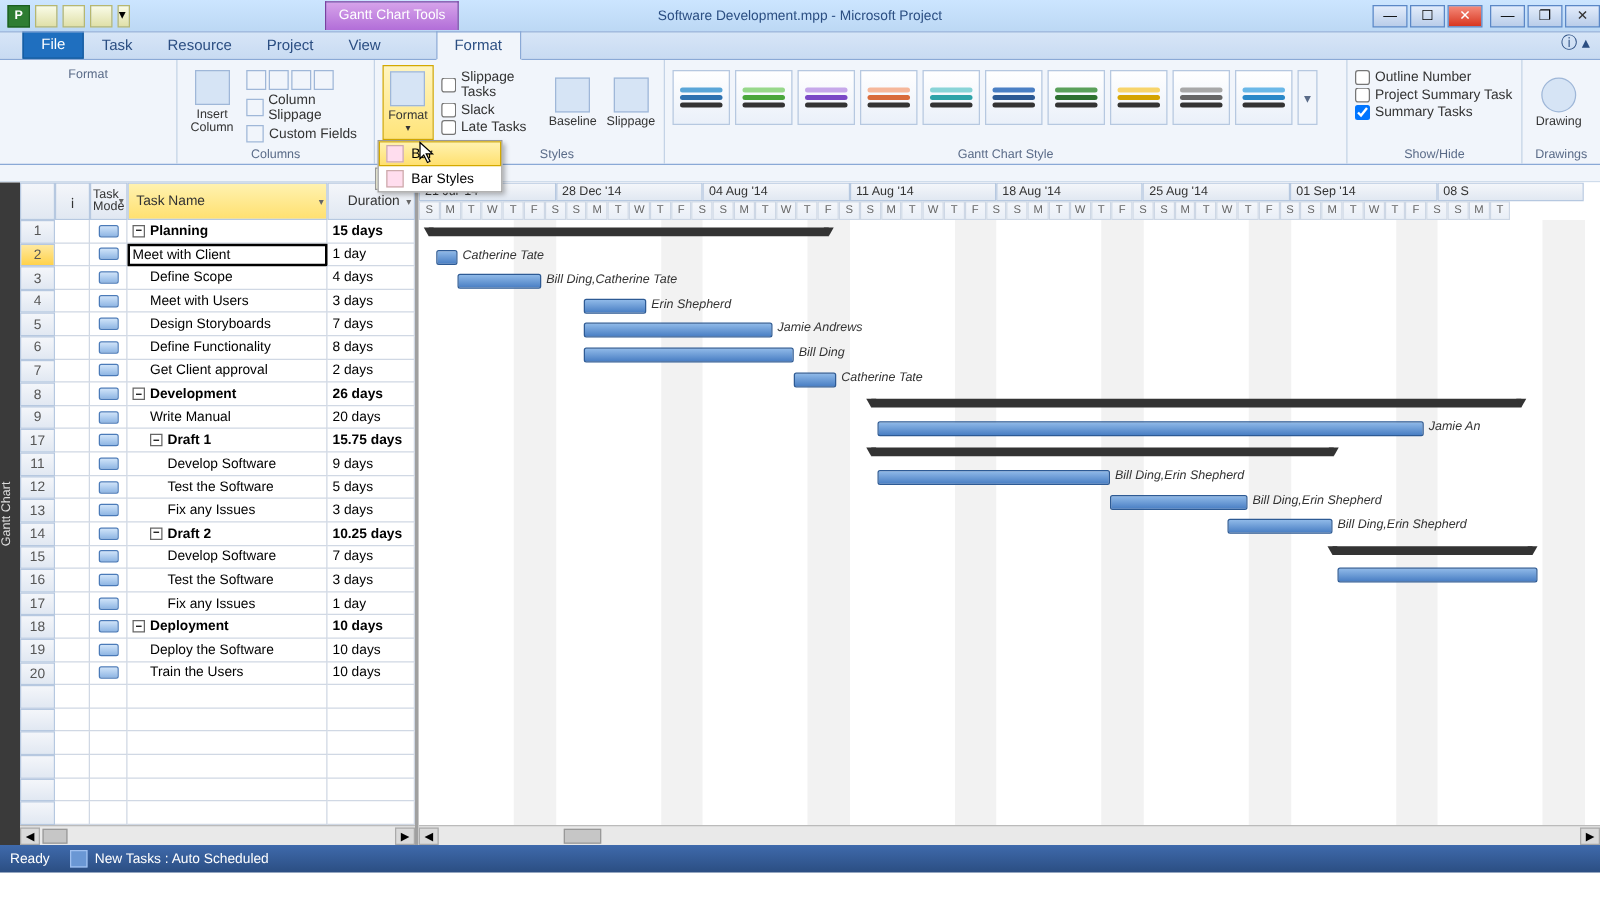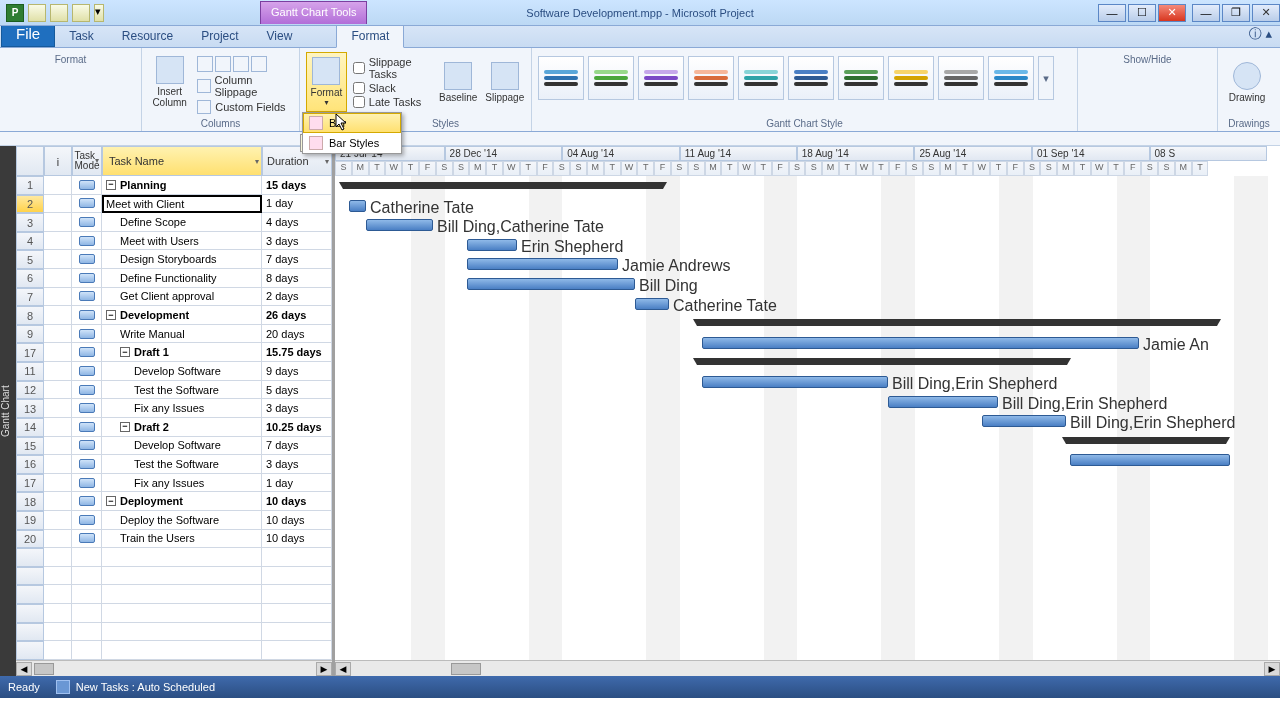--- a/index.html
+++ b/index.html
@@ -13,21 +13,21 @@
 .titlebar .tools { background: linear-gradient(#d6a3ea,#b26ed8); color:#fff; padding:4px 10px 6px; font-size:11px; border:1px solid #7b3fa0; border-bottom:none; margin-left:150px; }
 .titlebar .titletext { position:absolute; left:50%; transform:translateX(-50%); color:#2b4e82; }
 .titlebar .winbtns { margin-left:auto; display:flex; }
 .titlebar .winbtns div { width:28px;height:18px;border:1px solid #5b87c6;margin-left:2px;display:flex;align-items:center;justify-content:center;font-size:11px;}
 .titlebar .winbtns .min{background:linear-gradient(#e3ecfb,#b9cde9);}
 .titlebar .winbtns .max{background:linear-gradient(#e3ecfb,#b9cde9);}
 .titlebar .winbtns .cls{background:linear-gradient(#f48a7a,#d8361f);color:#fff;}
 
 
 .tabrow { height:22px; background: linear-gradient(#d7e5f7,#c8dbf2); display:flex; align-items:flex-end; border-bottom:1px solid #8aa9d6; }
-.tabrow .filetab { background:#1f6fbf;color:#fff;padding:4px 14px;font-size:15px;border:1px solid #155a9c;margin-left:1px;}
+.tabrow .filetab { background:#1f6fbf;color:#fff;padding:4px 14px;font-size:12px;border:1px solid #155a9c;margin-left:18px;}
 .tabrow .tab { padding:4px 14px;color:#2b4e82;font-size:12px;cursor:pointer;}
 .tabrow .tab.active { background:#f1f5fb;border:1px solid #8aa9d6;border-bottom:1px solid #f1f5fb;margin-bottom:-1px;}
 .tabrow .help { margin-left:auto; padding:4px 8px; color:#2b4e82; font-size:13px;}
 
 
 .ribbon { height:84px; background:#f1f5fb;border-bottom:1px solid #8aa9d6;display:flex;position:relative;}
 .group { border-right:1px solid #c4d3e6; padding:4px 6px 2px; display:flex;flex-direction:column;justify-content:space-between;}
 .group .grphead { text-align:center;color:#5a6b88;font-size:10px;margin-top:2px;}
 .group .grprow { display:flex; gap:6px; align-items:flex-start;}
 .bigbtn { display:flex;flex-direction:column;align-items:center;justify-content:center;width:46px;height:60px;cursor:pointer;font-size:10px;color:#333;text-align:center;}
@@ -84,21 +84,21 @@
 .ghead .weeks div{border:1px solid #b6c8e0;background:linear-gradient(#f4f6fa,#e1e8f2);font-size:10px;display:flex;align-items:center;padding-left:4px;color:#333;}
 .ghead .days{display:flex;height:15px;}
 .ghead .days div{width:16.8px;border:1px solid #cdd7e5;background:linear-gradient(#f4f6fa,#e9eff7);font-size:9px;text-align:center;color:#666;}
 .gbody{position:relative;height:500px;}
 .weekend{position:absolute;top:0;bottom:0;width:33.6px;background:#f2f2f2;}
 .grow{position:absolute;left:0;right:0;height:19.6px;}
 .sumbar{position:absolute;height:7px;background:#333;top:6px;}
 .sumbar:before,.sumbar:after{content:"";position:absolute;top:0;border-top:7px solid #333;border-left:4px solid transparent;border-right:4px solid transparent;}
 .sumbar:before{left:-4px;}.sumbar:after{right:-4px;}
 .taskbar{position:absolute;height:12px;top:4px;background:linear-gradient(#8fb9e8,#4a7fc4);border:1px solid #2d5a94;border-radius:2px;}
-.barlabel{position:absolute;font-size:16px;color:#333;top:3px;white-space:nowrap;}
+.barlabel{position:absolute;font-size:10px;color:#333;top:3px;white-space:nowrap;font-style:italic;}
 
 
 .hscroll{height:16px;background:#e9e9e9;border-top:1px solid #bbb;display:flex;align-items:center;}
 .hscroll .thumb{height:12px;background:#c6c6c6;border:1px solid #999;cursor:pointer;}
 .hscroll .arr{width:16px;height:14px;background:#dadada;border:1px solid #aaa;display:flex;align-items:center;justify-content:center;font-size:9px;cursor:pointer;}
 
 
 .status{height:22px;background:linear-gradient(#3f6aac,#2b4e82);color:#fff;display:flex;align-items:center;font-size:11px;padding:0 8px;gap:16px;}
 .status .sic{width:14px;height:14px;border:1px solid #9fc0f0;background:#6a97d4;}
 
@@ -251,20 +251,34 @@
       <div class="styleitem">
           <div style="background:#6ab8e8;"></div>
           <div style="background:#2a88c8;"></div>
           <div style="background:#333;"></div>
         </div>
       <div class="stylenav">▾</div>
     </div>
     <div class="grphead">Gantt Chart Style</div>
   </div>
   <div class="group" style="width:140px;">
+    <div class="smallrow" style="margin-top:4px;">
+      <label class="chk">
+          <input type="checkbox" style="">
+          <span>Outline Number</span>
+        </label>
+      <label class="chk">
+          <input type="checkbox" style="">
+          <span>Project Summary Task</span>
+        </label>
+      <label class="chk">
+          <input type="checkbox" checked="" style="">
+          <span>Summary Tasks</span>
+        </label>
+    </div>
     <div class="grphead">Show/Hide</div>
   </div>
   <div class="group" style="width:62px;border-right:none;">
     <div class="bigbtn">
         <div class="ic" style="border-radius:50%;"></div>
         <span>Drawing</span>
       </div>
     <div class="grphead">Drawings</div>
   </div>
 
@@ -297,21 +311,21 @@
       <div class="th" style="width:28px;"></div>
       <div class="th" style="width:28px;">
           <span>ℹ</span>
         </div>
       <div class="th" style="width:30px;white-space:pre-line;font-size:10px;line-height:1;"><span>Task
 Mode</span><span class="dd">▾</span></div>
       <div class="th selcol" style="width:160px;justify-content:flex-start;padding-left:6px;">
           <span>Task Name</span>
           <span class="dd">▾</span>
         </div>
-      <div class="th" style="width:70px;justify-content:flex-start;padding-left:4px;">
+      <div class="th" style="width:70px;justify-content:center;padding-left:4px;">
           <span>Duration</span>
           <span class="dd">▾</span>
         </div>
     </div>
     <div class="tbody" id="tbody">
         <div class="tr">
           <div class="td rownum">1</div>
           <div class="td info"></div>
           <div class="td mode">
             <div class="modeic"></div>

